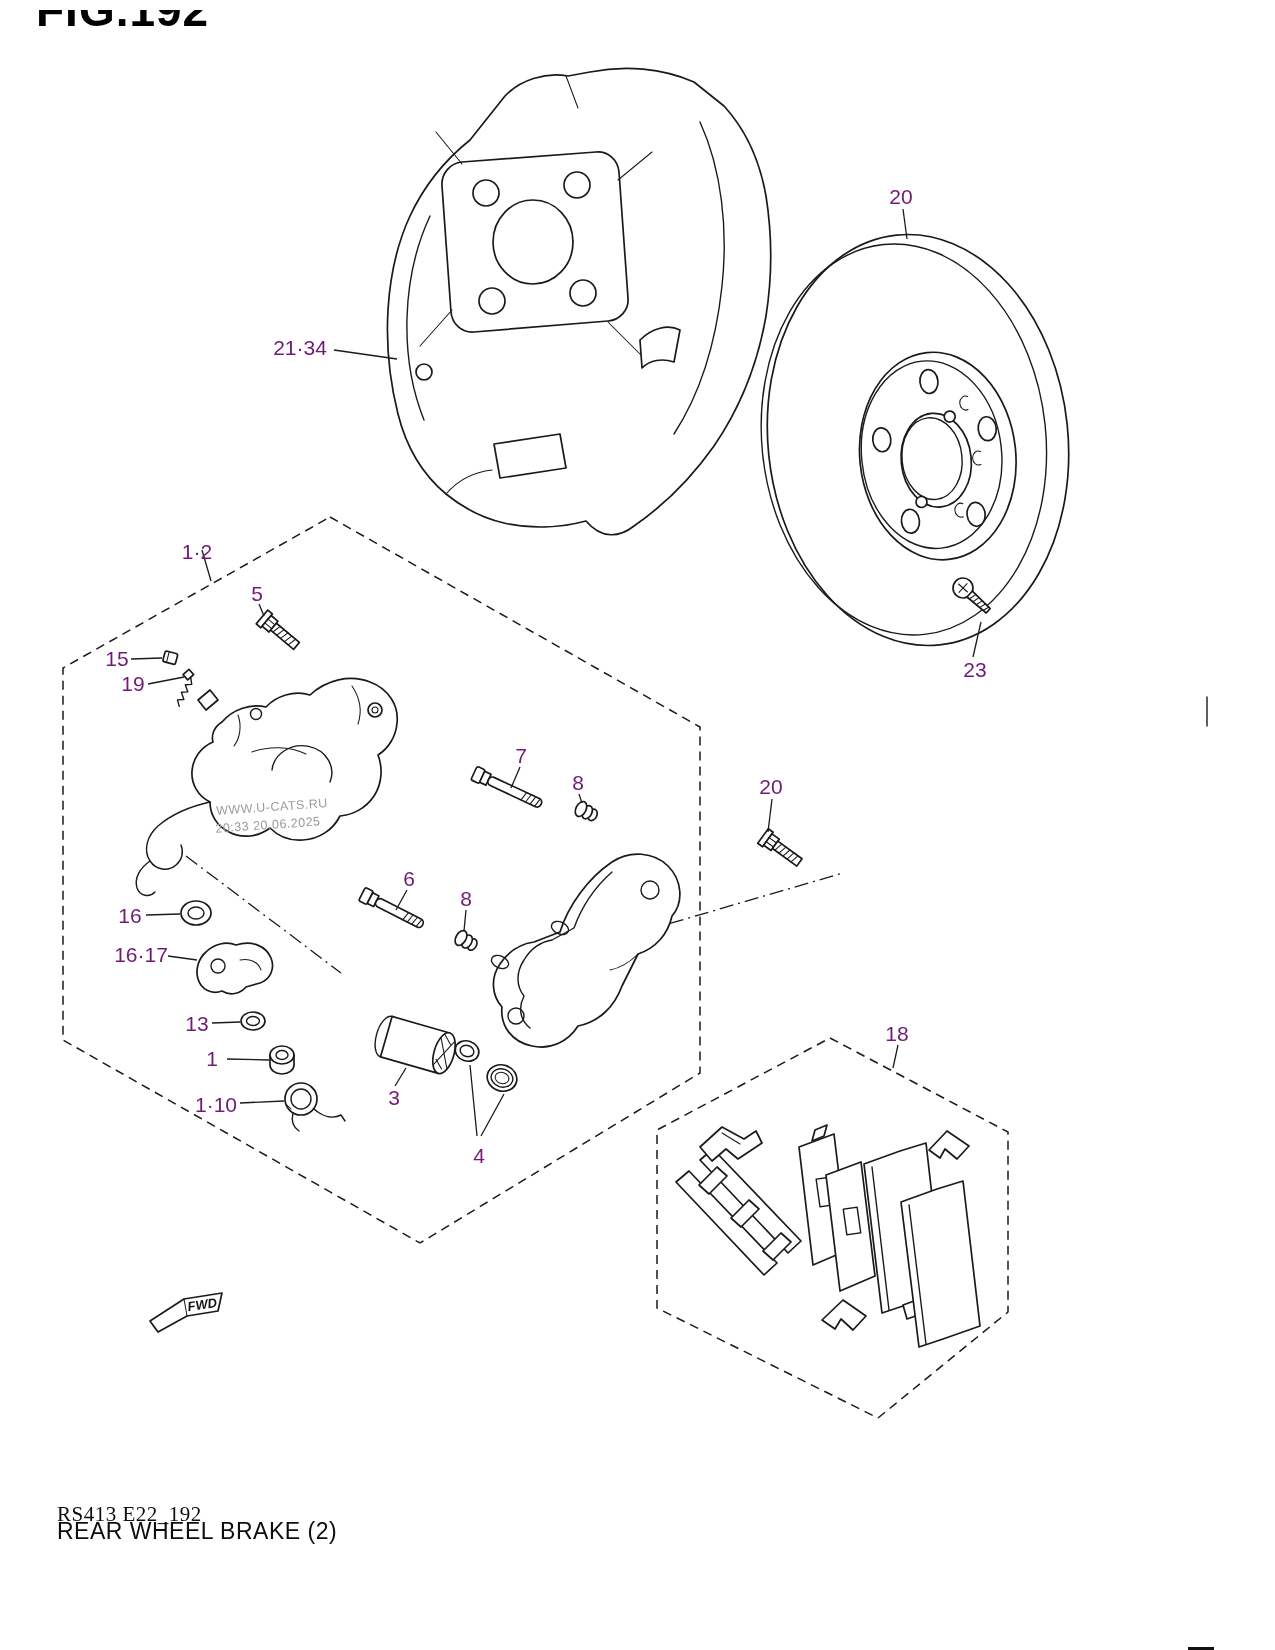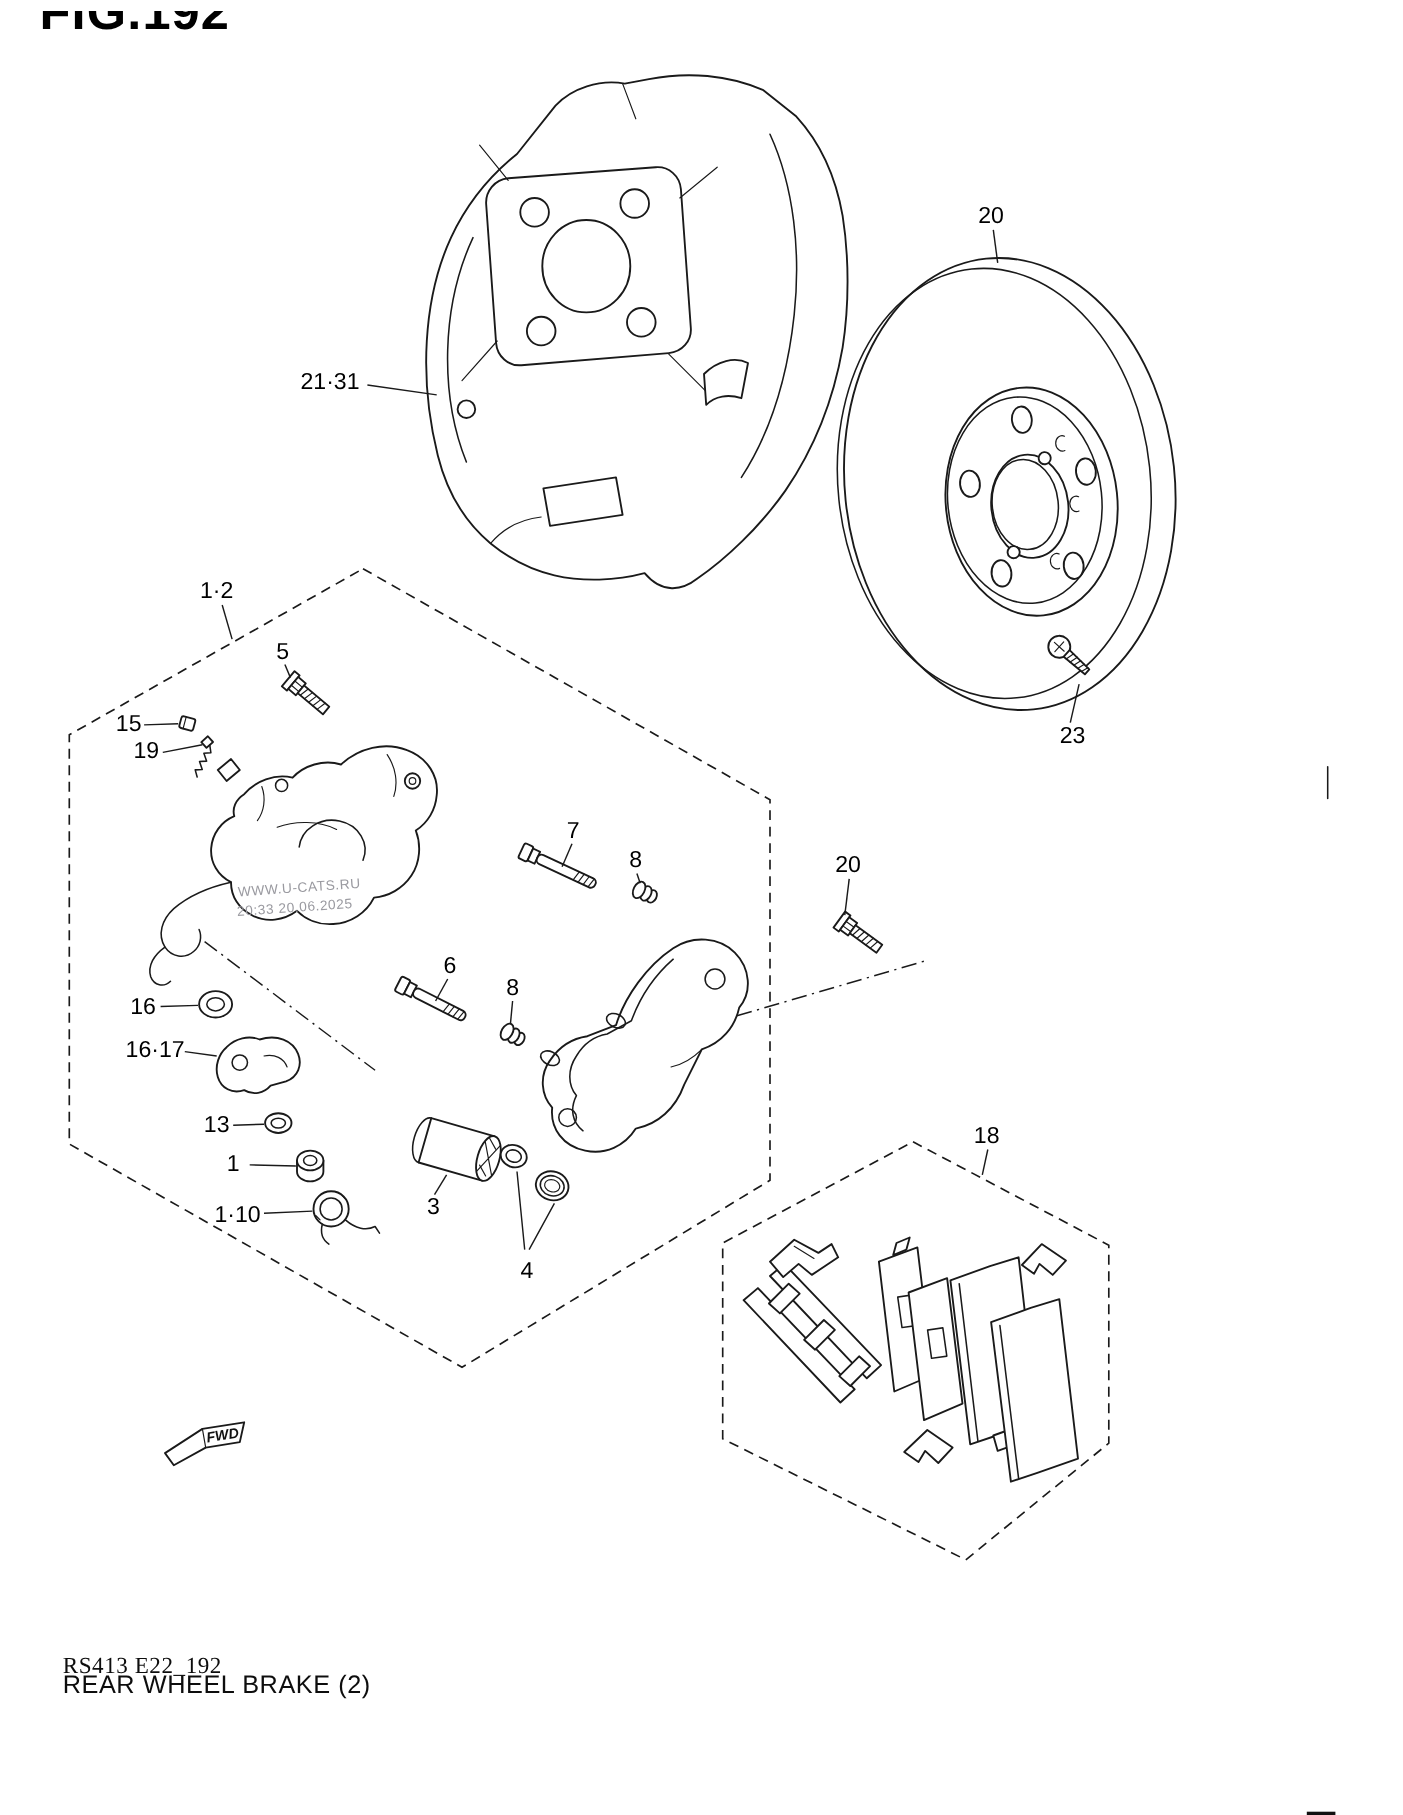--- a/index.html
+++ b/index.html
@@ -6,21 +6,21 @@
   .page {
     position:relative; width:1275px; height:1650px; background:#fff;
     overflow:hidden; font-family:"Liberation Sans", sans-serif; color:#0d0d0d;margin-top:10px;
   }
   .fig-title {
     position:absolute; left:36px; top:-27px; font-size:46px; font-weight:700;
     letter-spacing:1px; color:#000; white-space:nowrap;
   }
   .plabel {
     position:absolute; transform:translate(-50%,-50%); font-size:21px;
-    color:#000000; white-space:nowrap; line-height:1;
+    color:#701a75; white-space:nowrap; line-height:1;
   }
   .watermark {
     position:absolute; transform:translate(-50%,-50%) rotate(-4deg);
     font-size:12.5px; color:#9a9aa0; white-space:nowrap; letter-spacing:.5px;
   }
   .footer-code {
     position:absolute; left:57px; top:1492px; font-size:21px; letter-spacing:.5px;font-family:Liberation Serif, serif;
   }
   .footer-caption {
     position:absolute; left:57px; top:1508px; font-size:23px; letter-spacing:.5px;
@@ -311,24 +311,24 @@
       <path class="l thin" d="M 184,1289 L 187,1306"></path>
       <text class="fwd" x="203" y="1299" text-anchor="middle" transform="rotate(-9 203 1299)">FWD</text>
     </g>
 
     <g>
       <line class="l" x1="1207" y1="687" x2="1207" y2="716"></line>
       <rect class="solidmark" x="1188" y="1637" width="26" height="13"></rect>
     </g>
   </svg>
 
-  <div class="plabel" style="left:300px;top:337px">21·31</div>
+  <div class="plabel" style="left:300px;top:337px">21·34</div>
   <div class="plabel" style="left:901px;top:186px">20</div>
   <div class="plabel" style="left:975px;top:659px">23</div>
-  <div class="plabel" style="left:197px;top:527px">1·2</div>
+  <div class="plabel" style="left:197px;top:541px">1·2</div>
   <div class="plabel" style="left:257px;top:583px">5</div>
   <div class="plabel" style="left:117px;top:648px">15</div>
   <div class="plabel" style="left:133px;top:673px">19</div>
   <div class="plabel" style="left:521px;top:745px">7</div>
   <div class="plabel" style="left:578px;top:772px">8</div>
   <div class="plabel" style="left:771px;top:776px">20</div>
   <div class="plabel" style="left:409px;top:868px">6</div>
   <div class="plabel" style="left:466px;top:888px">8</div>
   <div class="plabel" style="left:130px;top:905px">16</div>
   <div class="plabel" style="left:141px;top:944px">16·17</div>

